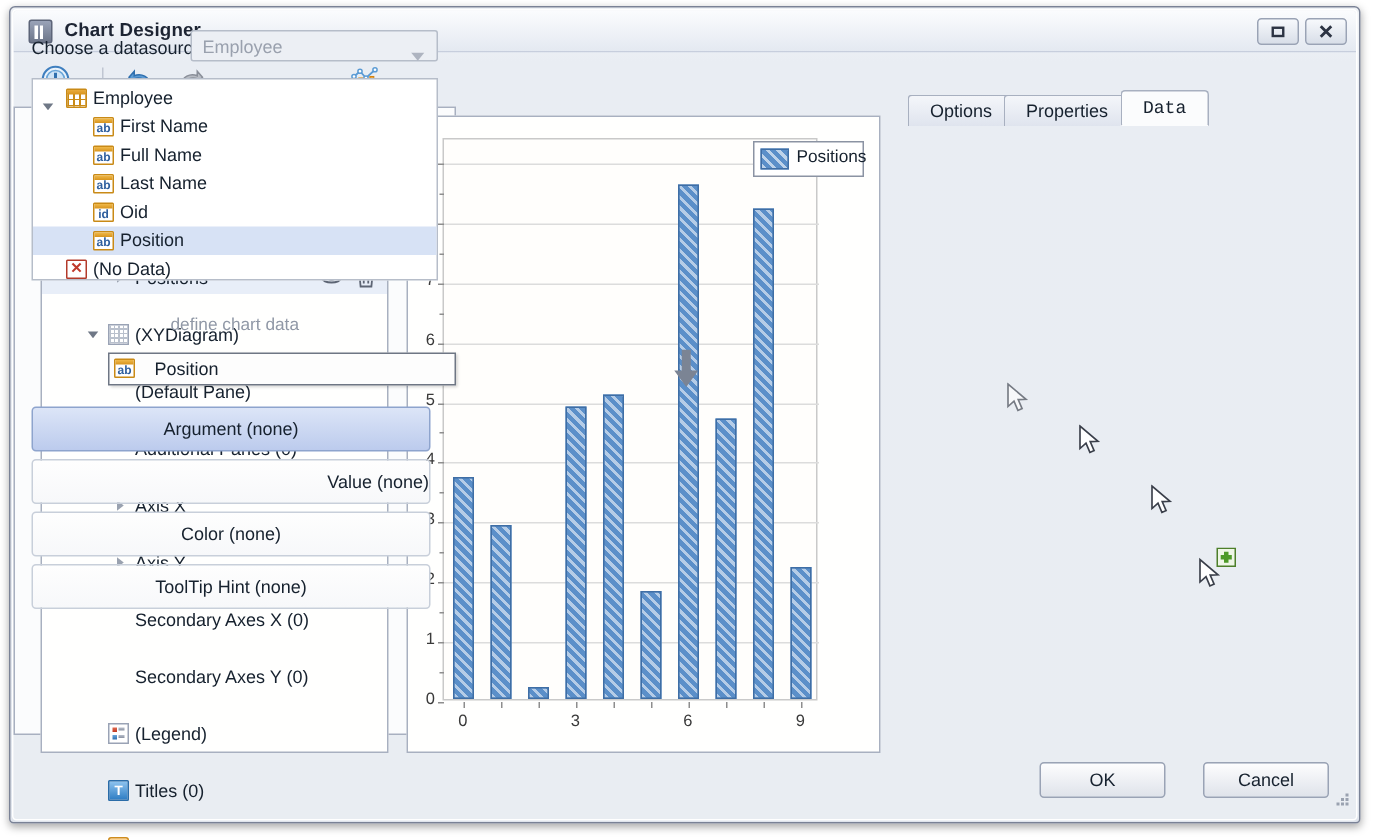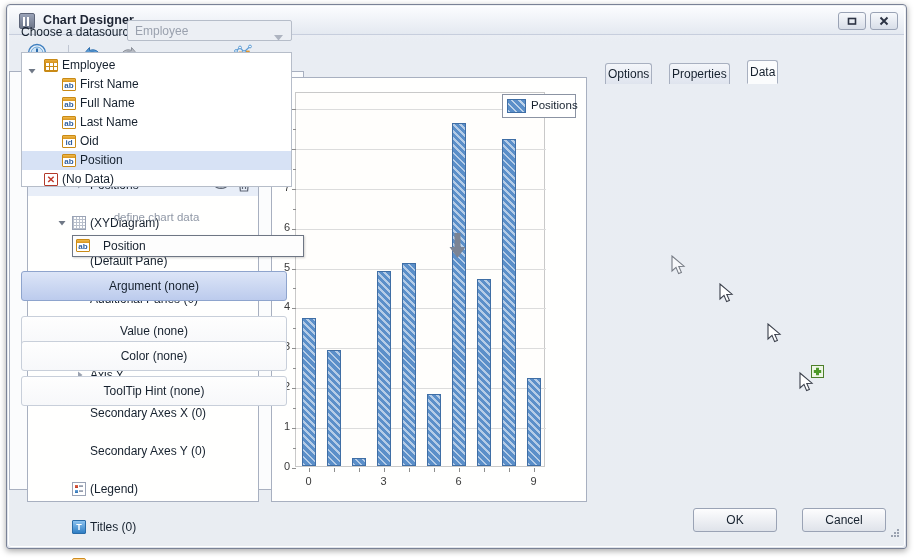--- a/index.html
+++ b/index.html
@@ -158,29 +158,30 @@
     background-color:#5b8fc9;
     background-image: repeating-linear-gradient(45deg,
         rgba(255,255,255,.6) 0 2px, rgba(255,255,255,0) 2px 5px);
     border:1px solid #3f6ea5;
   }
   #legend-text { position:absolute; left:28px; top:4px; font-size:11.5px; color:#16212e; }
 
   
   .tab {
     position:absolute; top:56px; height:21px; line-height:20px;
-    padding:0 2px; font-size:12px; color:#16212e;
+    padding:0 14px; font-size:12px; color:#16212e;
     background:linear-gradient(#f4f6fa,#dfe4ee);
     border:1px solid #a8b0c0; border-bottom:none;
     border-radius:3px 3px 0 0; cursor:default;
   }
   .tab.active {
     top:53px; height:24px; line-height:23px;
     background:#fbfcfd; border-bottom:1px solid #fbfcfd; z-index:3;
     font-weight:normal;
+    font-family:Liberation Mono, monospace;
   }
 
   
   #ds-label { position:absolute; left:12px; top:18px; font-size:12px; color:#16212e; }
   #ds-combo {
     position:absolute; left:118px; top:13px; width:165px; height:21px;
     background:#eceff4; border:1px solid #b6bdc9; border-radius:2px;
   }
   #ds-combo-text { position:absolute; left:7px; top:3px; font-size:12px; color:#9aa1ae; }
   #ds-combo-arrow { position:absolute; right:8px; top:9px; }
@@ -536,21 +537,21 @@
     <div class="hint" style="top:204px;">define chart data</div>
 
     <div id="drop-arrow" style="top:226px;">
       <svg width="17" height="26" viewBox="0 0 17 26">
         <path d="M5.5 0 H11.5 V14 H16.5 L8.5 25 L0.5 14 H5.5 Z" fill="#7b8494"></path>
       </svg>
     </div>
 
     <div id="cells-host">
           <div class="cell hot" style="top: 264px;"><span>Argument (none)</span></div>
-          <div class="cell" style="top: 309px;"><span>Value (none)</span></div>
+          <div class="cell" style="top: 299px; text-align: right;"><span>Value (none)</span></div>
           <div class="cell" style="top: 334px;"><span>Color (none)</span></div>
           <div class="cell" style="top: 369px;"><span>ToolTip Hint (none)</span></div>
         </div>
   </div>
 
   <div class="dbtn" id="btn-ok">OK</div>
   <div class="dbtn" id="btn-cancel">Cancel</div>
 
   <div id="resize-grip">
     <svg width="12" height="12" viewBox="0 0 12 12">

